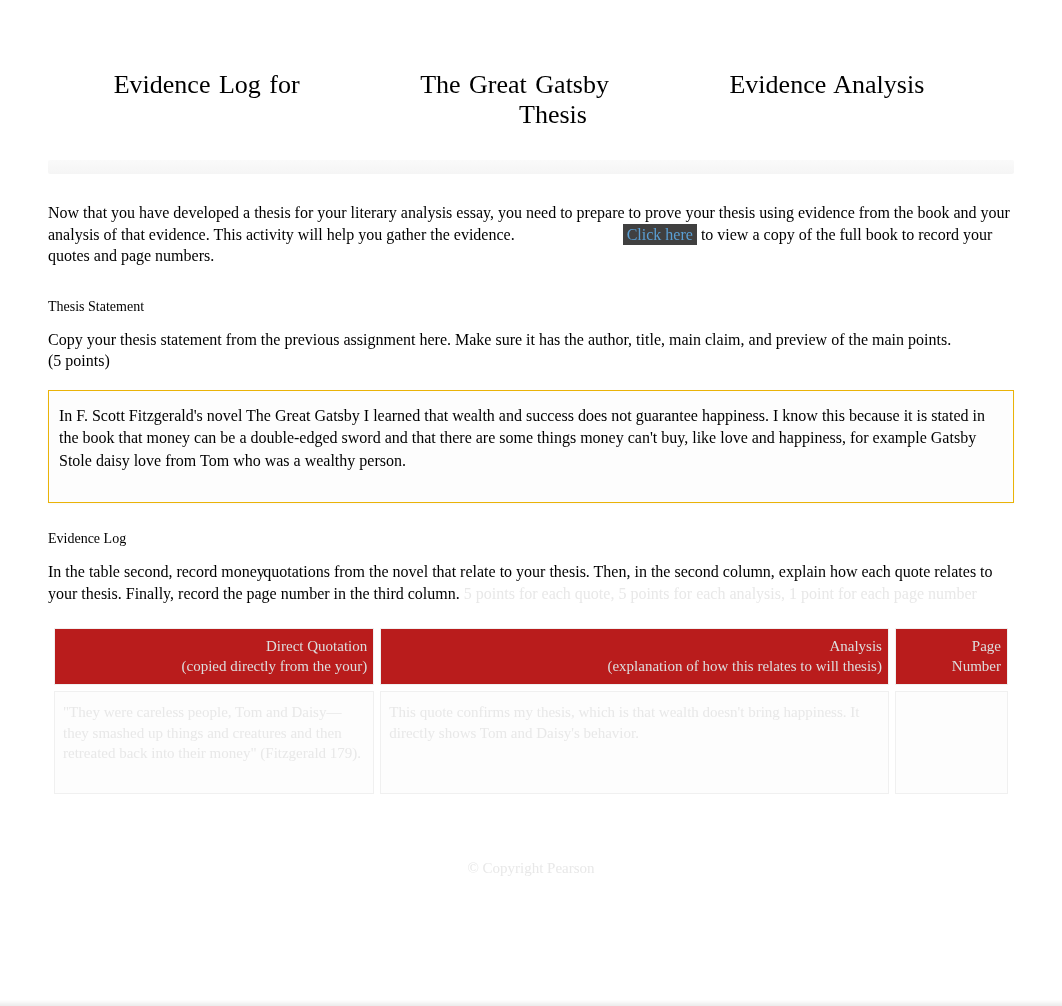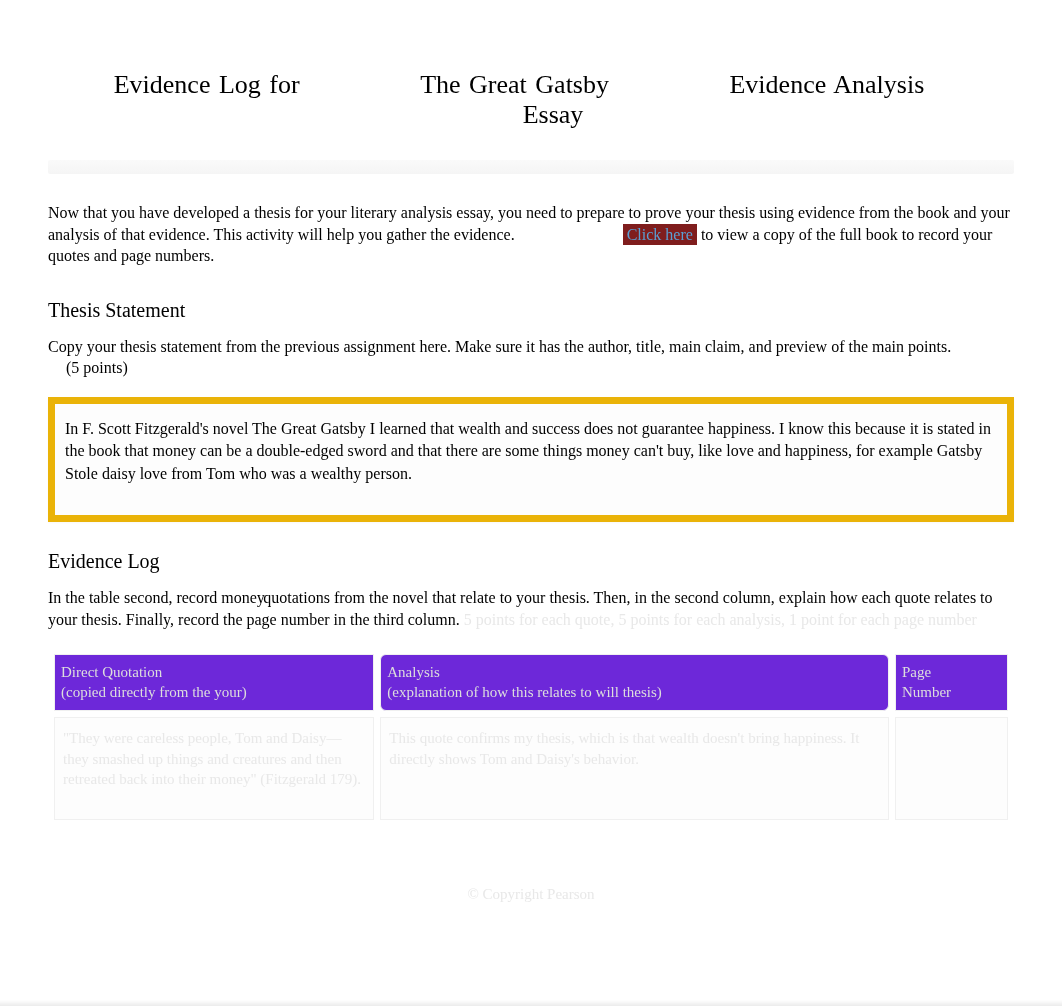--- a/index.html
+++ b/index.html
@@ -34,77 +34,76 @@
       border-radius: 2px;
       margin-bottom: 28px;
     }
     .intro-text {
       font-size: 16px;
       line-height: 1.35;
       margin-bottom: 32px;
     }
     .link {
       color: #5a9fd4;
-      background: #7f1d1d;
+      background: #404040;
       padding: 2px 4px;
       cursor: pointer;
     }
     .section-heading {
-      font-size: 20px;
+      font-size: 14px;
       margin-bottom: 14px;
       font-weight: normal;
     }
     .instruction-text {
       font-size: 16px;
       line-height: 1.35;
       margin-bottom: 18px;
     }
     .points {
       display: inline-block;
-      margin-left: 18px;
     }
     .thesis-box {
-      border: 7px solid #eab308;
+      border: 1px solid #eab308;
       background: #fdfdfd;
       padding: 14px 10px 30px 10px;
       font-size: 16px;
       line-height: 1.4;
       margin-bottom: 28px;
       box-shadow: 0 1px 2px rgba(0,0,0,0.03);
     }
     .ghost-text {
       color: #e8e8e8;
     }
     .evidence-table {
       width: 100%;
       border-collapse: separate;
       border-spacing: 6px 6px;
       margin-top: 14px;
     }
     .evidence-table th {
-      background: #6d28d9;
+      background: #b91c1c;
       color: #dddddd;
       font-weight: normal;
       padding: 8px 6px;
       font-size: 15px;
       line-height: 1.3;
-      text-align: left;
+      text-align: right;
       border: 1px solid #f0f0f0;
     }
     .evidence-table td {
       background: #fdfdfd;
       color: #e8e8e8;
       font-size: 15px;
       line-height: 1.35;
       padding: 10px 8px 30px 8px;
       vertical-align: top;
       border: 1px solid #f0f0f0;
     }
     .col-quote { width: 34%; }
-    .col-analysis { width: 54%; border-radius: 6px; }
+    .col-analysis { width: 54%; }
     .col-page { width: 12%; font-family: Liberation Serif, serif; }
     .footer-ghost {
       text-align: center;
       color: #e8e8e8;
       font-size: 15px;
       margin-top: 60px;
     }
     .th-line1 { display: block; }
     .th-line2 { display: block; }
     .count-word {
@@ -120,21 +119,21 @@
       background: linear-gradient(to top, rgba(0,0,0,0.08), transparent);
     }
   </style>
 </head>
 <body>
 
 <div class="title-row">
   <span>Evidence Log for</span><span class="title-gap"></span>
   <span>The Great Gatsby</span><span class="title-gap"></span>
   <span>Evidence Analysis</span><span class="title-gap"></span>
-  <span>Essay</span>
+  <span>Thesis</span>
 </div>
 
 <div class="ghost-bar"></div>
 
 <p class="intro-text">
   <span>Now that you have developed a thesis for your literary analysis essay, you need to prepare to prove your thesis using evidence from the book and your analysis of that evidence. This activity will help you gather the evidence.</span>
   &nbsp;&nbsp;&nbsp;&nbsp;&nbsp;&nbsp;&nbsp;&nbsp;&nbsp;&nbsp;&nbsp;&nbsp;&nbsp;&nbsp;&nbsp;&nbsp;&nbsp;&nbsp;&nbsp;&nbsp;&nbsp;&nbsp;&nbsp;&nbsp;&nbsp;
   <span class="link">Click here</span>
   <span> to view a copy of the full book to record your quotes and page numbers.</span>
 </p>

